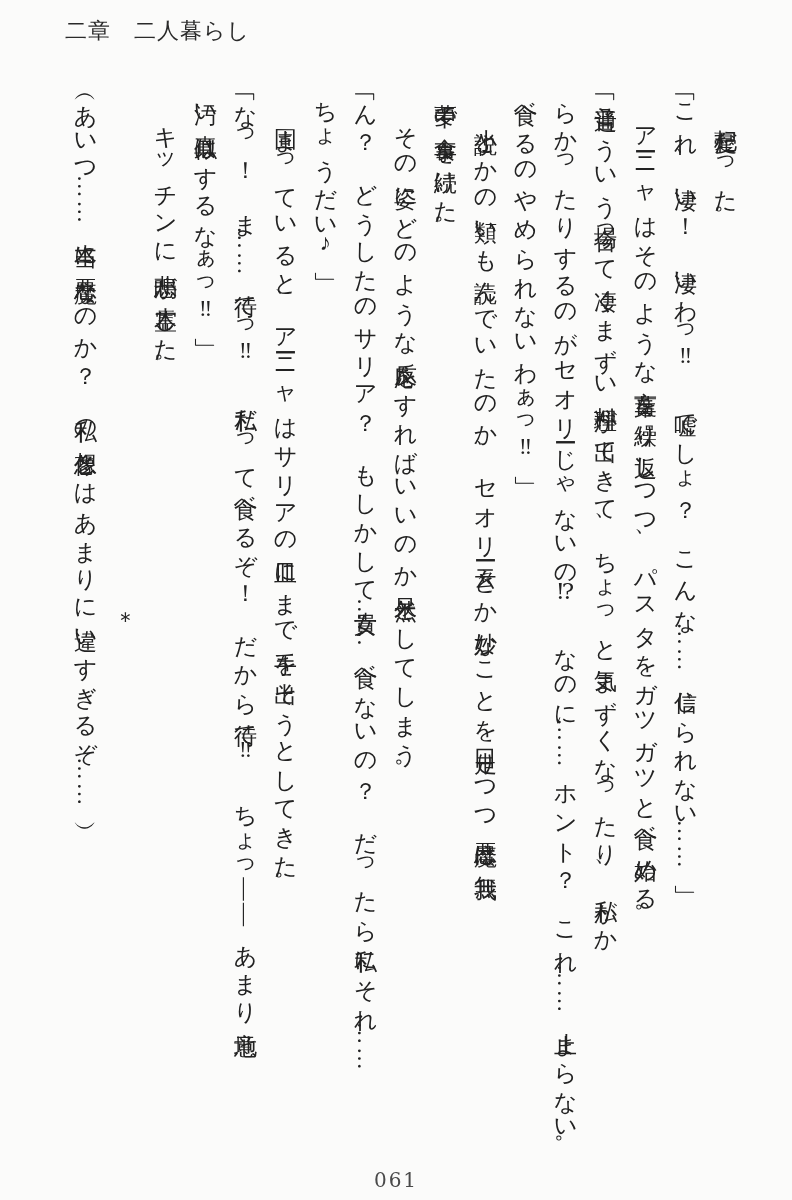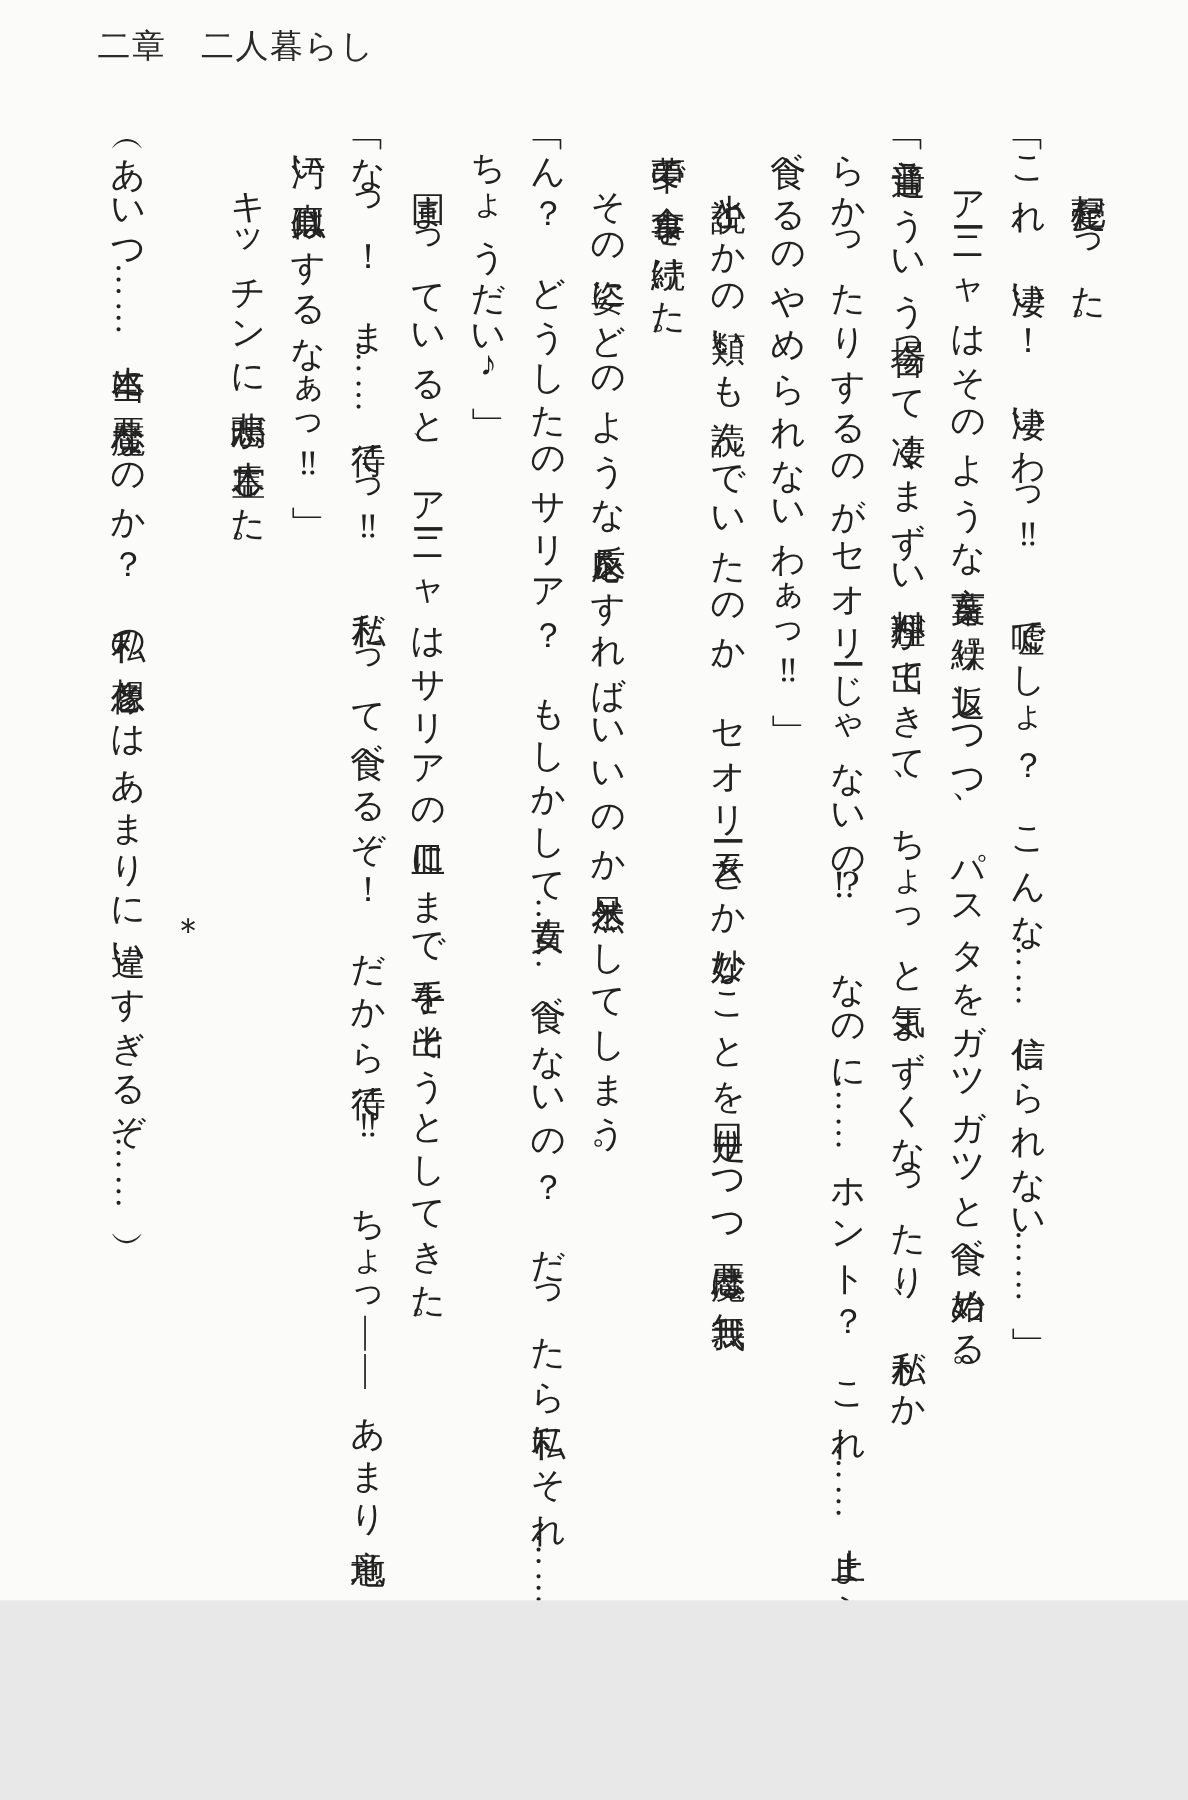--- a/index.html
+++ b/index.html
@@ -3,21 +3,21 @@
 <meta charset="utf-8">
 <style>
   html, body {
     margin: 0;
     padding: 0;
     background: #e8e8e8;
   }
   .page {
     position: relative;
     width: 792px;
-    height: 1067px;
+    height: 1200px;
     background: #fbfbfa;
     overflow: hidden;
     font-family: "Liberation Serif", "DejaVu Serif", serif;
     color: #1e1e1e;
   }
   
   .chapter-header {
     position: absolute;
     left: 65px;
     top: 16px;
@@ -77,13 +77,14 @@
       <div class="tline">「ん？　どうしたのサリア？　もしかして貴女……食べないの？　だったら私にそれ……</div>
       <div class="tline">ちょうだい♪」</div>
       <div class="tline">　固まっていると、アーニャはサリアの皿にまで手を出そうとしてきた。</div>
       <div class="tline">「なっ！　ま……待てっ‼　私だって食べるぞ！　だから待て‼　ちょっ――あまり意地</div>
       <div class="tline">汚い真似はするなぁっ‼」</div>
       <div class="tline">　キッチンに悲鳴が木霊した。</div>
       <div class="tline center">＊</div>
       <div class="tline">（あいつ……本当に悪魔なのか？　私の想像とはあまりに違いすぎるぞ……）</div>
     </div>
 
+  <div class="page-number">061</div>
 </div>
 
 </body></html>

